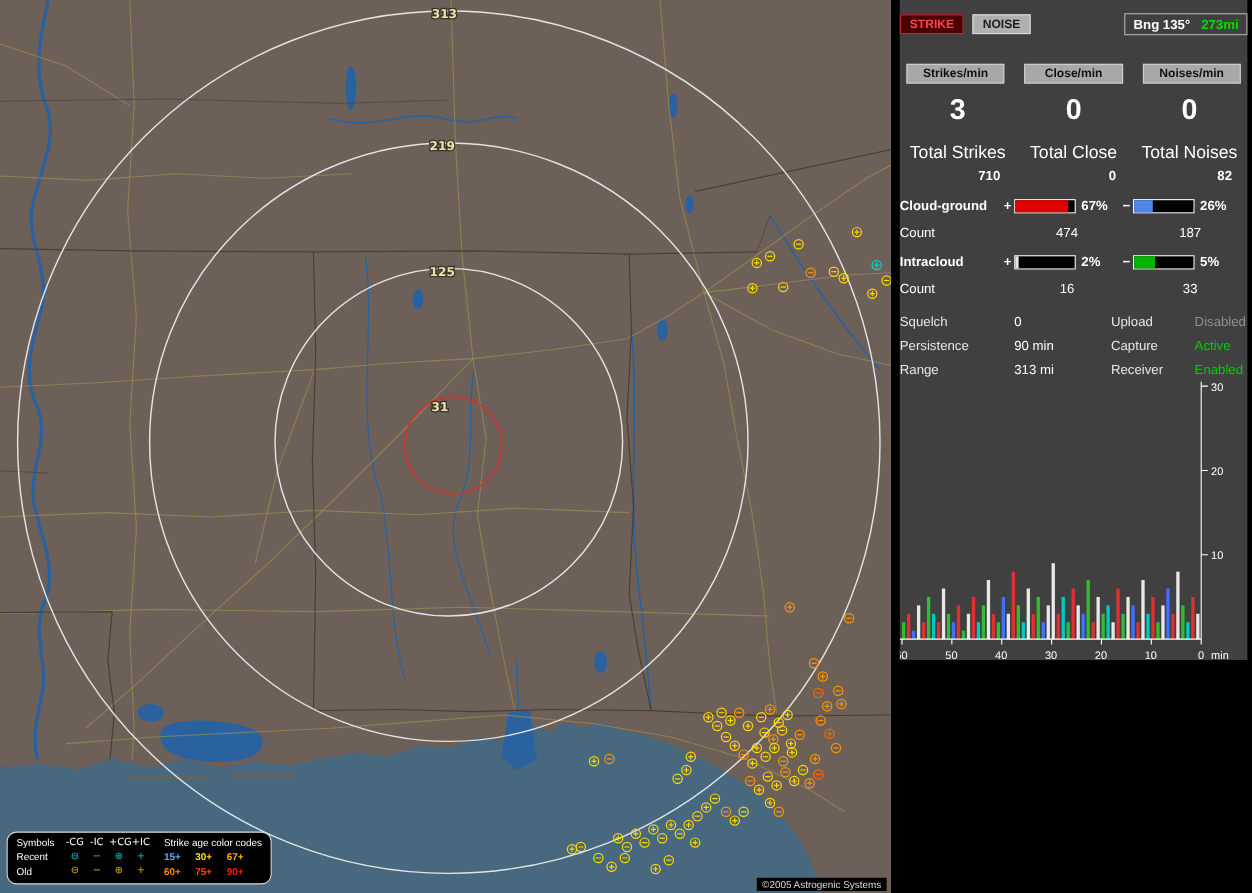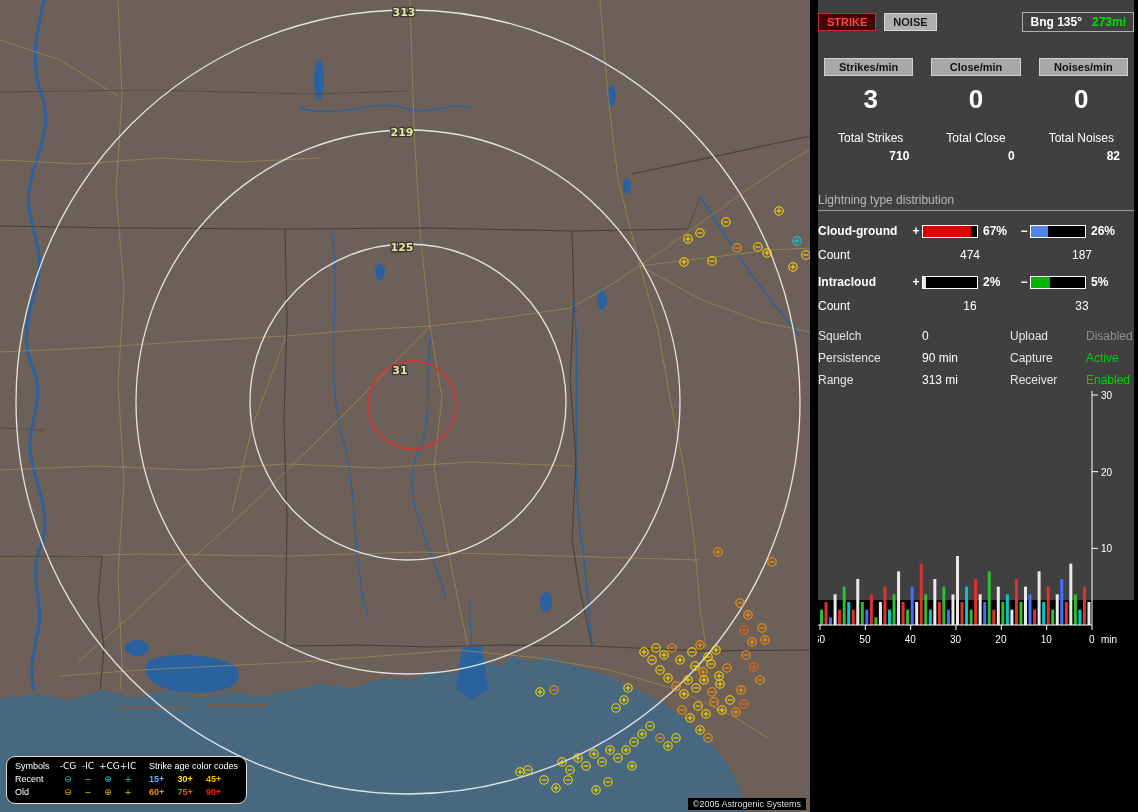--- a/index.html
+++ b/index.html
@@ -39,21 +39,21 @@
   .bng-box{margin-left:auto;border:1px solid #b0b0b0;padding:2px 7px;display:flex;gap:10px;font-weight:bold;}
   .bng-dist{color:#00e000;}
 
   .rates{display:grid;grid-template-columns:repeat(3,1fr);gap:6px;margin-top:26px;text-align:center;}
   .rate-chip{background:#a8a8a8;color:#111;font-size:11px;font-weight:bold;padding:2px 0;
              border:1px solid #cfcfcf;display:inline-block;width:86%;}
   .rate-nums{display:grid;grid-template-columns:repeat(3,1fr);margin-top:8px;text-align:center;}
   .rate-val{font-size:26px;font-weight:bold;}
 
   .totals{display:grid;grid-template-columns:repeat(3,1fr);margin-top:16px;text-align:center;row-gap:4px;}
-  .total-label{font-size:12px;}
+  .total-label{font-size:16px;}
   .total-val{font-size:12px;font-weight:bold;text-align:right;padding-right:14px;}
 
   .dist-title{margin-top:30px;color:#b8b8b8;border-bottom:1px solid #9a9a9a;padding-bottom:3px;}
   .dist-row{display:grid;grid-template-columns:92px 12px 56px 40px 12px 56px 34px;align-items:center;margin-top:13px;}
   .dist-row .sign{text-align:center;font-weight:bold;}
   .pct{font-weight:bold;padding-left:5px;}
   .bar{height:11px;border:1px solid #fff;background:#000;}
   .bar .fill{height:100%;}
   .count-row{display:grid;grid-template-columns:92px 12px 96px 12px 1fr;margin-top:10px;}
   .count-row b{font-weight:normal;text-align:center;}
@@ -550,21 +550,21 @@
 
       <span>Recent</span>
       <span class="lg-sym" style="color: rgb(0, 200, 200);">⊖</span>
       <span class="lg-sym" style="color: rgb(0, 200, 200);">−</span>
       <span class="lg-sym" style="color: rgb(0, 200, 200);">⊕</span>
       <span class="lg-sym" style="color: rgb(0, 200, 200);">+</span>
       <span></span>
       <span class="lg-ages">
         <span style="color: rgb(88, 176, 255);">15+</span>
         <span style="color: rgb(255, 224, 0);">30+</span>
-        <span style="color: rgb(255, 180, 0);">45+</span>
+        <span style="color: rgb(255, 180, 0);">67+</span>
       </span>
 
       <span>Old</span>
       <span class="lg-sym" style="color: rgb(216, 180, 0);">⊖</span>
       <span class="lg-sym" style="color: rgb(216, 180, 0);">−</span>
       <span class="lg-sym" style="color: rgb(216, 180, 0);">⊕</span>
       <span class="lg-sym" style="color: rgb(216, 180, 0);">+</span>
       <span></span>
       <span class="lg-ages">
         <span style="color: rgb(255, 140, 0);">60+</span>
@@ -601,21 +601,20 @@
 
   <div class="totals">
     <div class="total-label">Total Strikes</div>
     <div class="total-label">Total Close</div>
     <div class="total-label">Total Noises</div>
     <div class="total-val">710</div>
     <div class="total-val">0</div>
     <div class="total-val">82</div>
   </div>
 
-  <div class="dist-title">Lightning type distribution</div>
 
   <div class="dist-row">
     <b>Cloud-ground</b>
     <span class="sign">+</span>
     <span class="bar">
         <span class="fill" style="display: block; width: 88%; background: rgb(224, 0, 0);"></span>
       </span>
     <span class="pct">67%</span>
     <span class="sign">−</span>
     <span class="bar">

